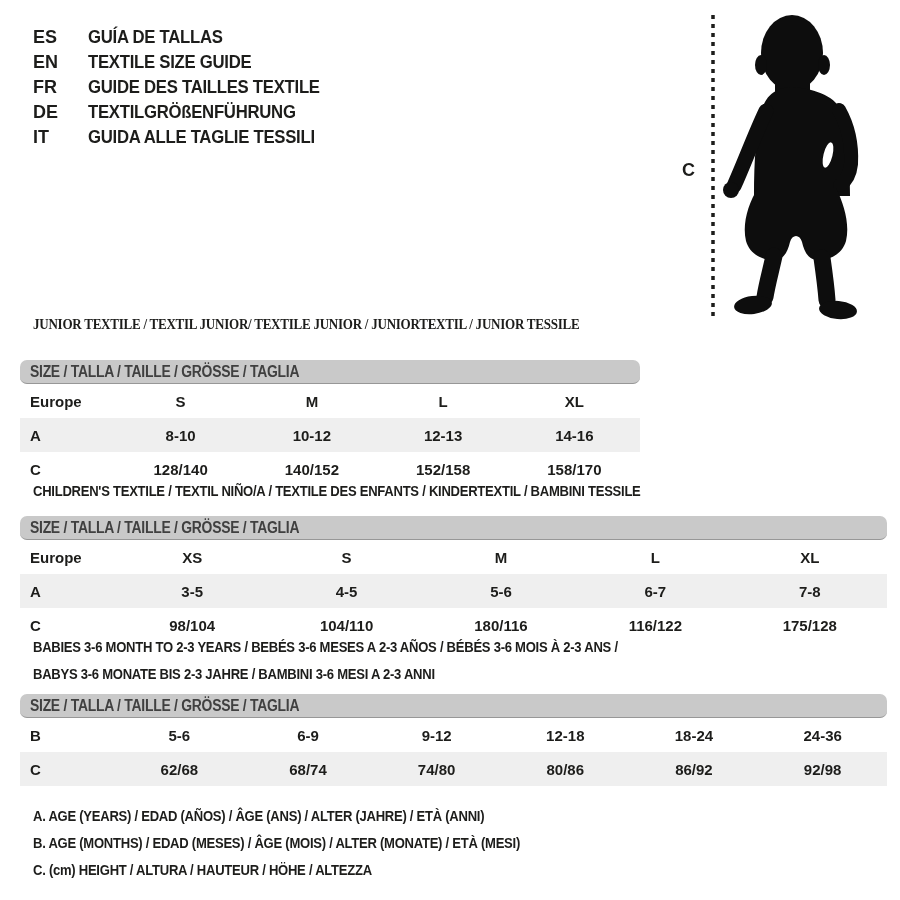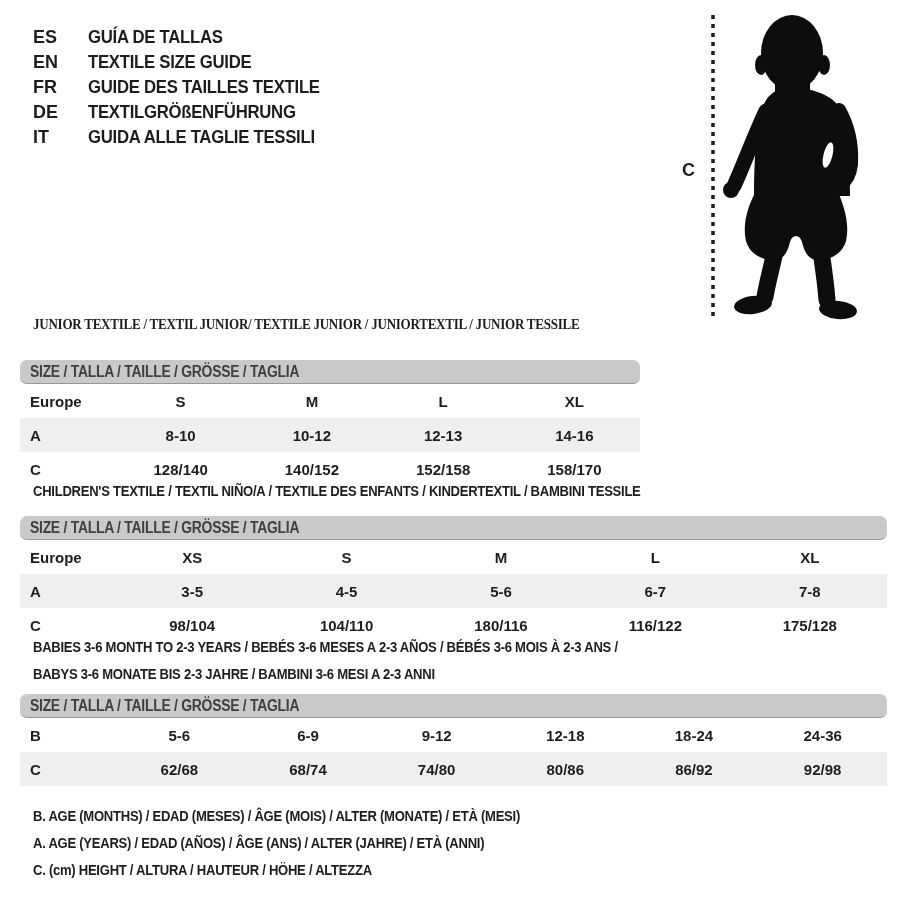--- a/index.html
+++ b/index.html
@@ -233,21 +233,21 @@
           <td>80/86</td>
           <td>86/92</td>
           <td>92/98</td>
         </tr>
       </tbody>
   </table>
 </div>
 
 <div class="abs footnotes">
   <div class="footnote">
+    <span class="cond">A. AGE (YEARS) / EDAD (AÑOS) / ÂGE (ANS) / ALTER (JAHRE) / ETÀ (ANNI)</span>
+  </div>
+  <div class="footnote">
     <span class="cond">B. AGE (MONTHS) / EDAD (MESES) / ÂGE (MOIS) / ALTER (MONATE) / ETÀ (MESI)</span>
-  </div>
-  <div class="footnote">
-    <span class="cond">A. AGE (YEARS) / EDAD (AÑOS) / ÂGE (ANS) / ALTER (JAHRE) / ETÀ (ANNI)</span>
   </div>
   <div class="footnote">
     <span class="cond">C. (cm) HEIGHT / ALTURA / HAUTEUR / HÖHE / ALTEZZA</span>
   </div>
 </div>
 
 </body></html>

